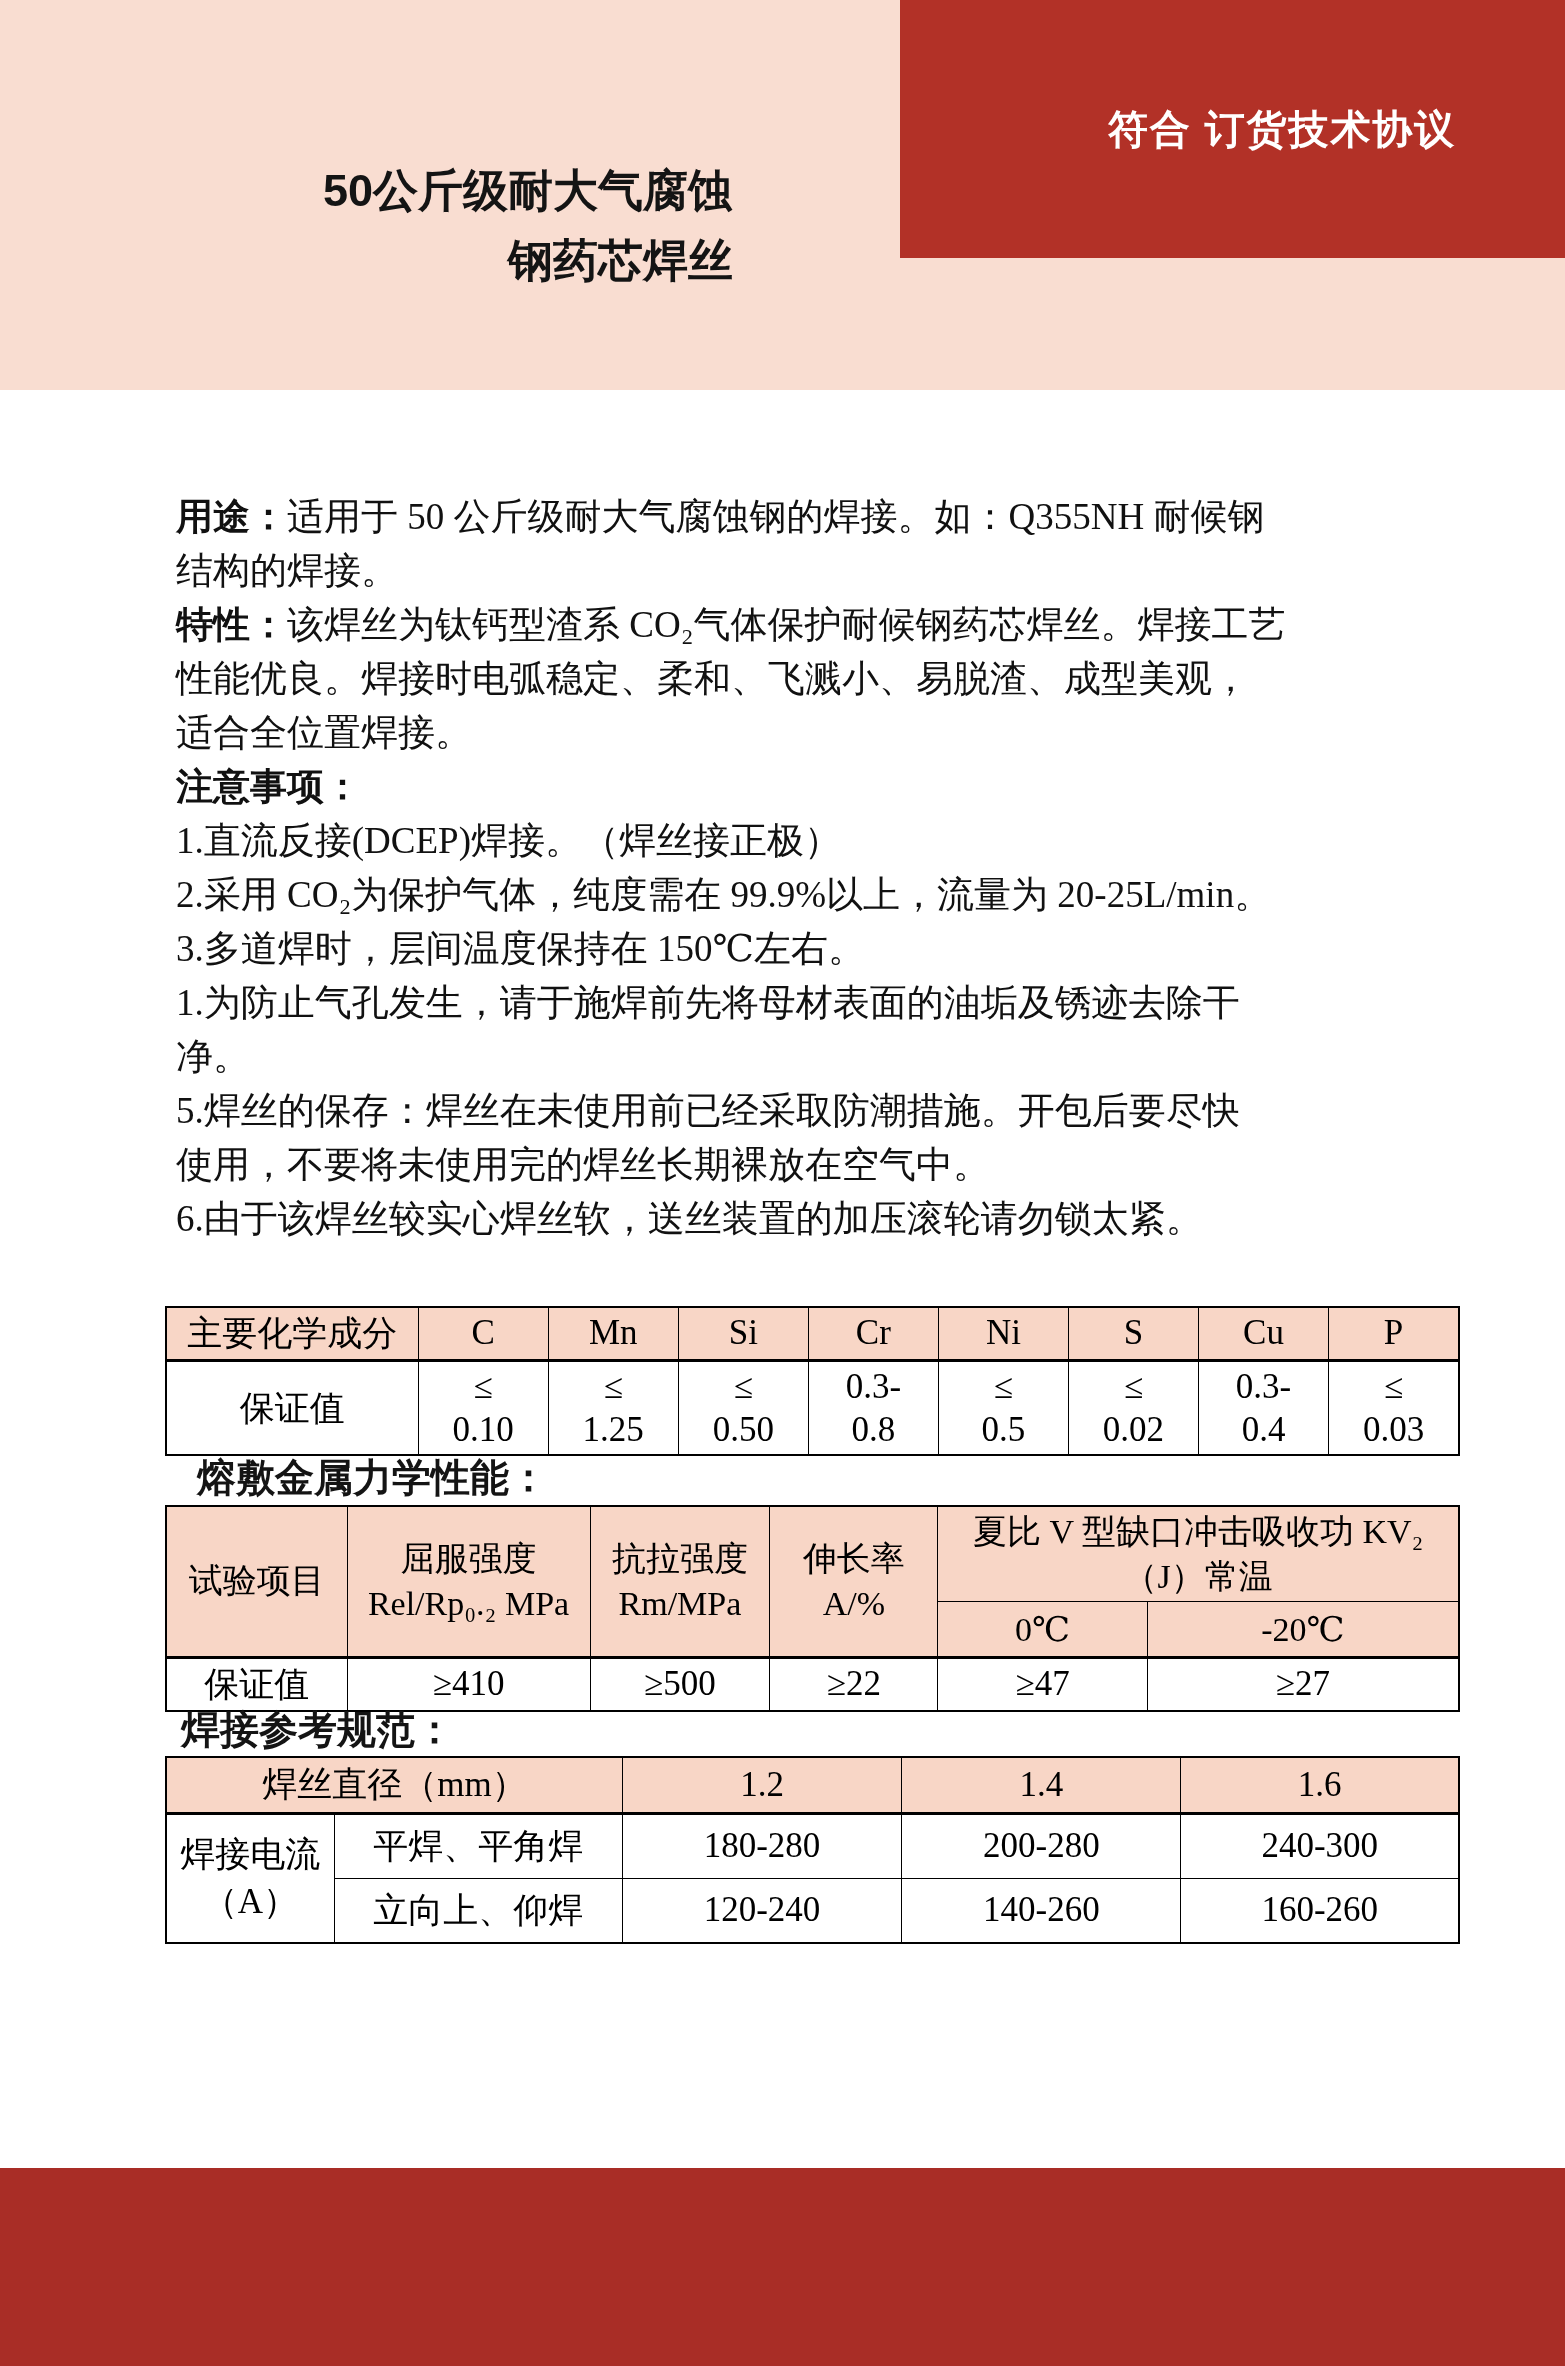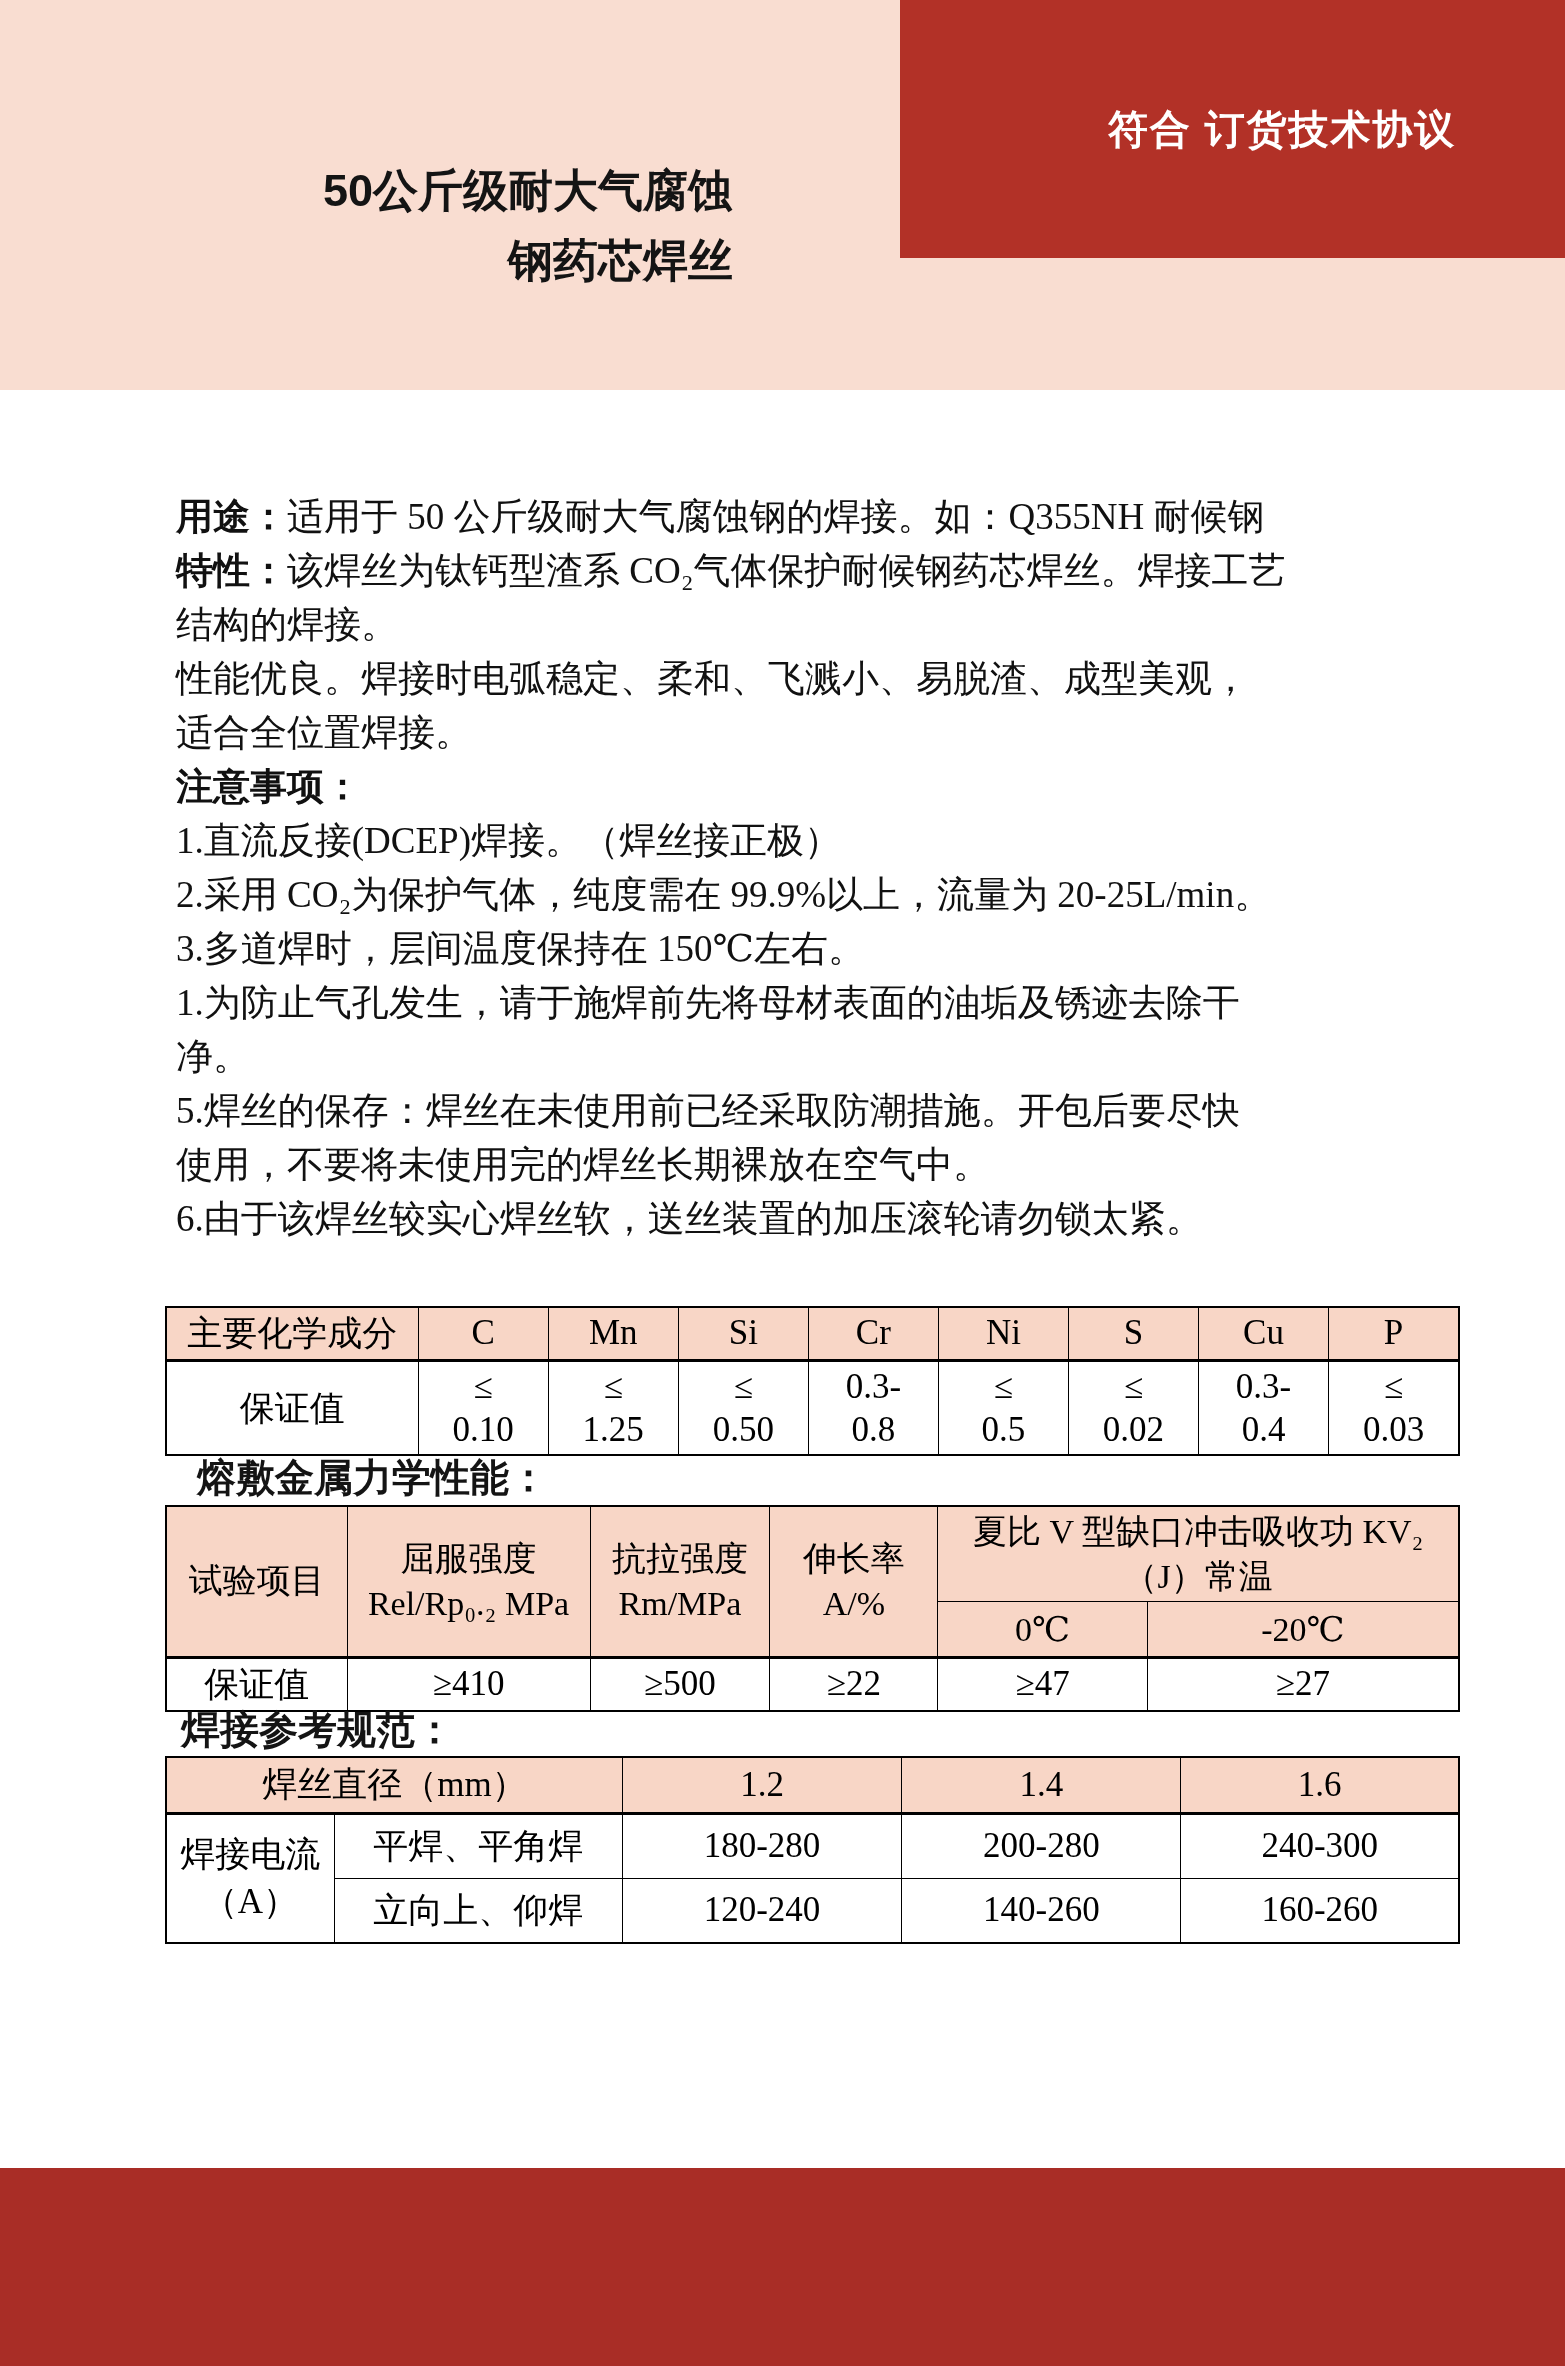--- a/index.html
+++ b/index.html
@@ -92,22 +92,22 @@
       <div>钢药芯焊丝</div>
     </div>
     <div class="badge">
       <span>符合 订货技术协议</span>
     </div>
   </div>
 
   <div class="content">
 
   <p><b>用途：</b><span>适用于 50 公斤级耐大气腐蚀钢的焊接。如：Q355NH 耐候钢</span></p>
+      <p><b></b><span>结构的焊接。</span></p>
       <p><b>特性：</b><span>该焊丝为钛钙型渣系 CO₂气体保护耐候钢药芯焊丝。焊接工艺</span></p>
-      <p><b></b><span>结构的焊接。</span></p>
       <p><b></b><span>性能优良。焊接时电弧稳定、柔和、飞溅小、易脱渣、成型美观，</span></p>
       <p><b></b><span>适合全位置焊接。</span></p>
       <p><b>注意事项：</b><span></span></p>
       <p><b></b><span>1.直流反接(DCEP)焊接。（焊丝接正极）</span></p>
       <p><b></b><span>2.采用 CO₂为保护气体，纯度需在 99.9%以上，流量为 20-25L/min。</span></p>
       <p><b></b><span>3.多道焊时，层间温度保持在 150℃左右。</span></p>
       <p><b></b><span>1.为防止气孔发生，请于施焊前先将母材表面的油垢及锈迹去除干</span></p>
       <p><b></b><span>净。</span></p>
       <p><b></b><span>5.焊丝的保存：焊丝在未使用前已经采取防潮措施。开包后要尽快</span></p>
       <p><b></b><span>使用，不要将未使用完的焊丝长期裸放在空气中。</span></p>

